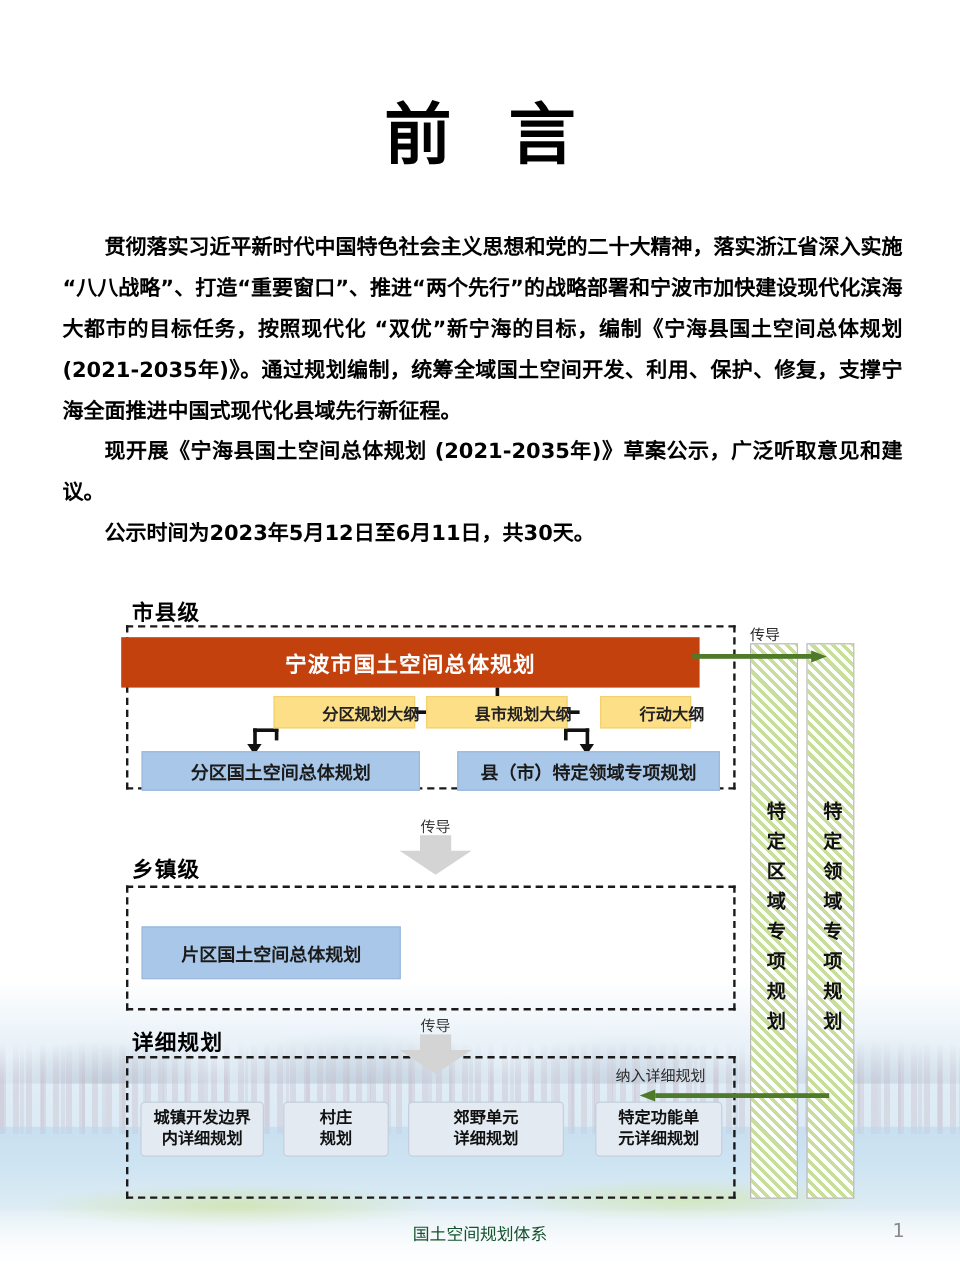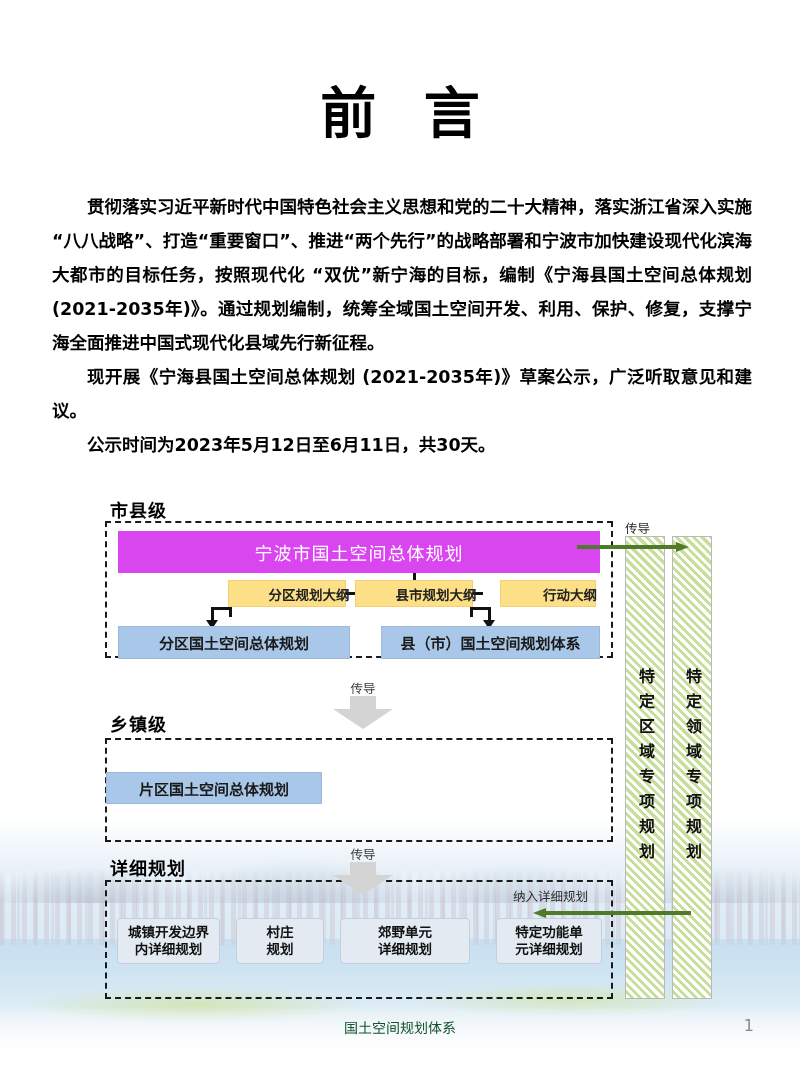--- a/index.html
+++ b/index.html
@@ -160,26 +160,26 @@
     position: absolute;
     border: 2px dashed #1a1a1a;
     box-sizing: border-box;
   }
   .tier-box.city   { left: 105px; top: 27px;  width: 508px; height: 137px; }
   .tier-box.town   { left: 105px; top: 244px; width: 508px; height: 104px; }
   .tier-box.detail { left: 105px; top: 386px; width: 508px; height: 119px; }
 
   .nav-box {
     position: absolute;
-    left: 118px; top: 37px;
+    left: 101px; top: 37px;
     width: 482px; height: 42px;
-    background: #d946ef;
+    background: #c2410c;
     color: #ffffff;
     font-size: 18px;
-    font-weight: 400;
+    font-weight: 700;
     display: flex;
     align-items: center;
     justify-content: center;
     letter-spacing: 1px;
   }
 
   .yellow-box {
     position: absolute;
     top: 86px;
     height: 27px;
@@ -190,38 +190,38 @@
     align-items: center;
     justify-content: center;
     font-size: 13.5px;
     font-weight: 700;
     color: #222;
     white-space: nowrap;
     padding-left: 44px;
   }
   .yellow-box.y1 { left: 228px; width: 118px; }
   .yellow-box.y2 { left: 355px; width: 118px; }
-  .yellow-box.y3 { left: 500px; width: 96px; }
+  .yellow-box.y3 { left: 500px; width: 76px; }
 
   .blue-box {
     position: absolute;
     background: #A9C7E8;
     border: 1px solid #9ab9dd;
     box-sizing: border-box;
     display: flex;
     align-items: center;
     justify-content: center;
     font-size: 15px;
     font-weight: 700;
     color: #1a1a1a;
     white-space: nowrap;
   }
   .blue-box.b1 { left: 118px; top: 132px; width: 232px; height: 33px; }
   .blue-box.b2 { left: 381px; top: 132px; width: 219px; height: 33px; }
-  .blue-box.t1 { left: 106px; top: 278px; width: 216px; height: 32px; }
+  .blue-box.t1 { left: 118px; top: 278px; width: 216px; height: 44px; }
   .blue-box.t2 { left: 381px; top: 278px; width: 219px; height: 44px; }
 
   .detail-box {
     position: absolute;
     top: 424px;
     height: 46px;
     background: #E3EAF2;
     border: 1px solid #c3cfdd;
     border-radius: 4px;
     box-sizing: border-box;
@@ -426,21 +426,21 @@
     <div class="conn elbow-r-h"></div>
     <div class="conn elbow-r-v"></div>
     <div class="conn elbow-r-down"></div>
     <div class="arrow-head-down ah-right"></div>
 
     <div class="yellow-box y1">分区规划大纲</div>
     <div class="yellow-box y2">县市规划大纲</div>
     <div class="yellow-box y3">行动大纲</div>
 
     <div class="blue-box b1">分区国土空间总体规划</div>
-    <div class="blue-box b2">县（市）国土空间规划体系</div>
+    <div class="blue-box b2">县（市）特定领域专项规划</div>
 
     <div class="transmit tr1">
       <div class="tr-label">传导</div>
       <div class="tr-shaft"></div>
       <div class="tr-head"></div>
     </div>
 
     <div class="blue-box t1">片区国土空间总体规划</div>
 
     <div class="transmit tr2">

